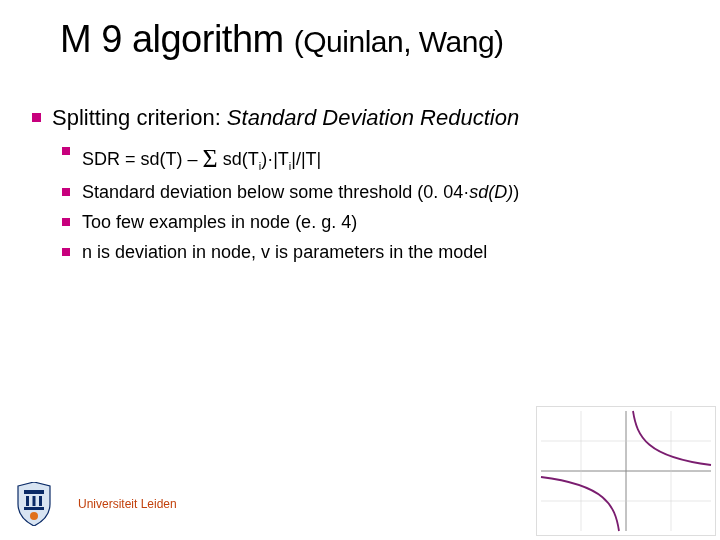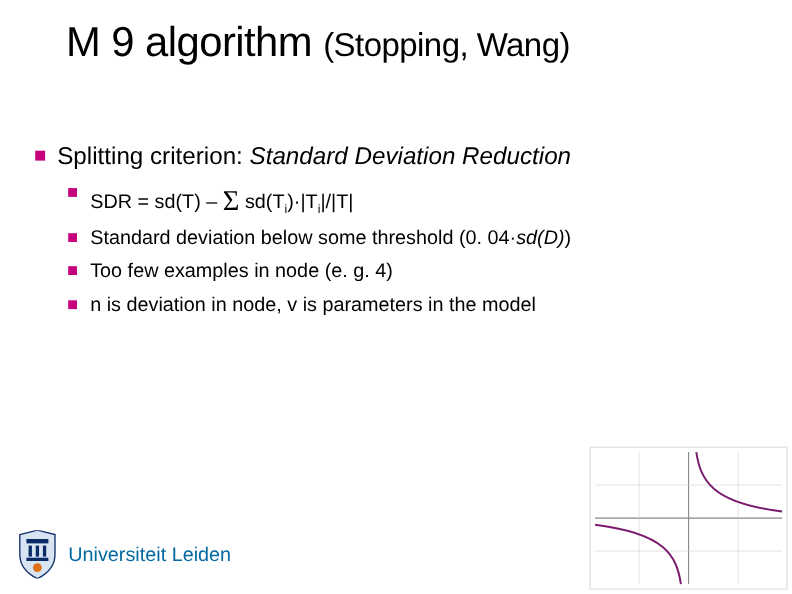--- a/index.html
+++ b/index.html
@@ -31,21 +31,21 @@
   .title .sub {
     font-size: 30px;
   }
   .content {
     position: absolute;
     top: 95px;
     left: 30px;
     right: 30px;
   }
   .l1 {
-    margin-top: 32px;
+    margin-top: 8px;
     margin-bottom: 6px;
     padding-left: 22px;
     position: relative;
     font-size: 22px;
     line-height: 1.35;
   }
   .l1::before {
     content: "";
     position: absolute;
     left: 2px;
@@ -78,42 +78,43 @@
   .logo {
     position: absolute;
     left: 16px;
     bottom: 14px;
     display: flex;
     align-items: center;
     gap: 10px;
   }
   .logo svg { display:block; }
   .logo-text {
-    font-size: 18px;
-    color: #0369a1;
+    font-size: 12px;
+    color: #c2410c;
+    margin-left: 16px;
   }
   .plot {
     position: absolute;
     right: 4px;
     bottom: 4px;
     width: 180px;
     height: 130px;
     border: 1px solid #ddd;
     background: #fff;
     box-sizing: border-box;
   }
 </style>
 </head>
 <body>
 
 <div class="slide">
 
   <div class="title">
     <span>M 9 algorithm</span>
-    <span class="sub">(Stopping, Wang)</span>
+    <span class="sub">(Quinlan, Wang)</span>
   </div>
 
   <div class="content">
 
     <div class="l1">
       <span>Splitting criterion: </span><span class="em">Standard Deviation Reduction</span>
     </div>
     <div class="l2">
       <span>SDR = sd(T) – <span class="sig">Σ</span> sd(T<sub class="sm">i</sub>)<span>·</span>|T<sub class="sm">i</sub>|/|T|</span>
     </div>

